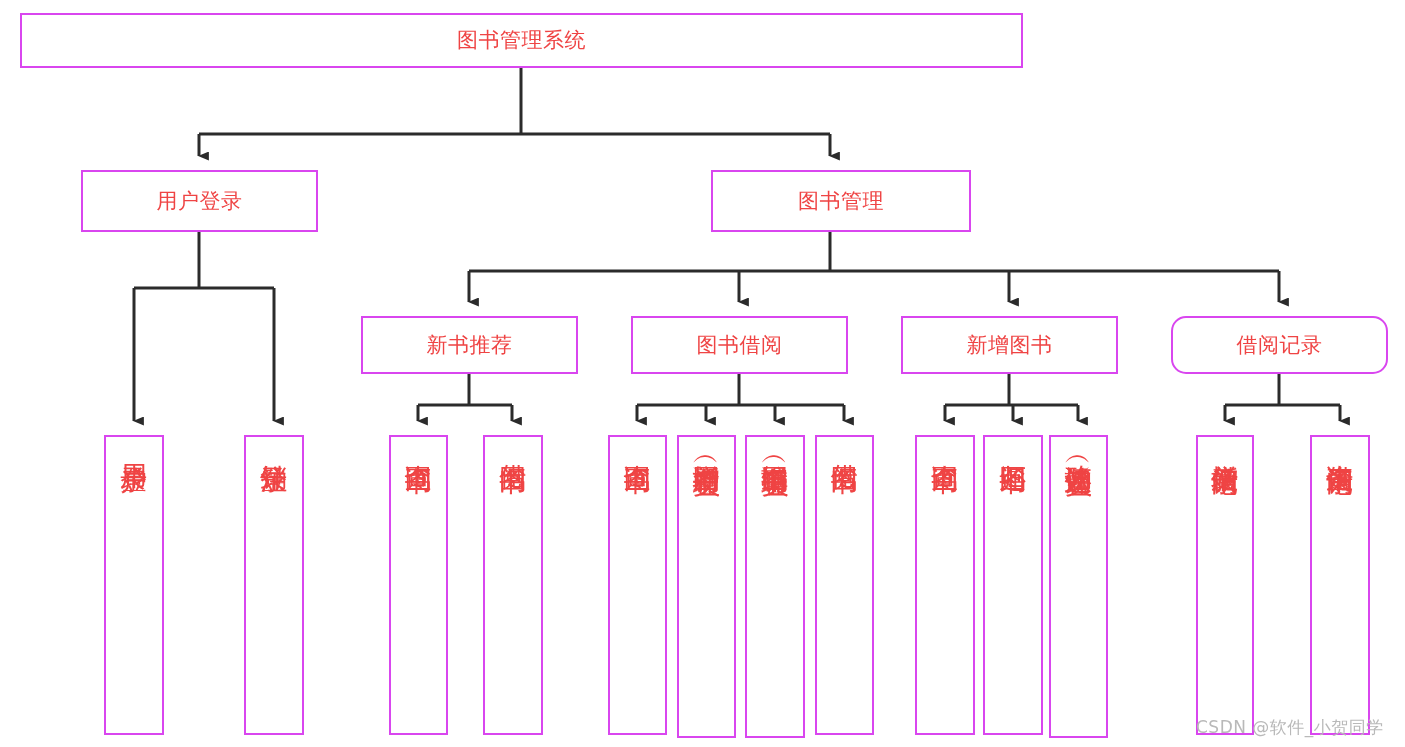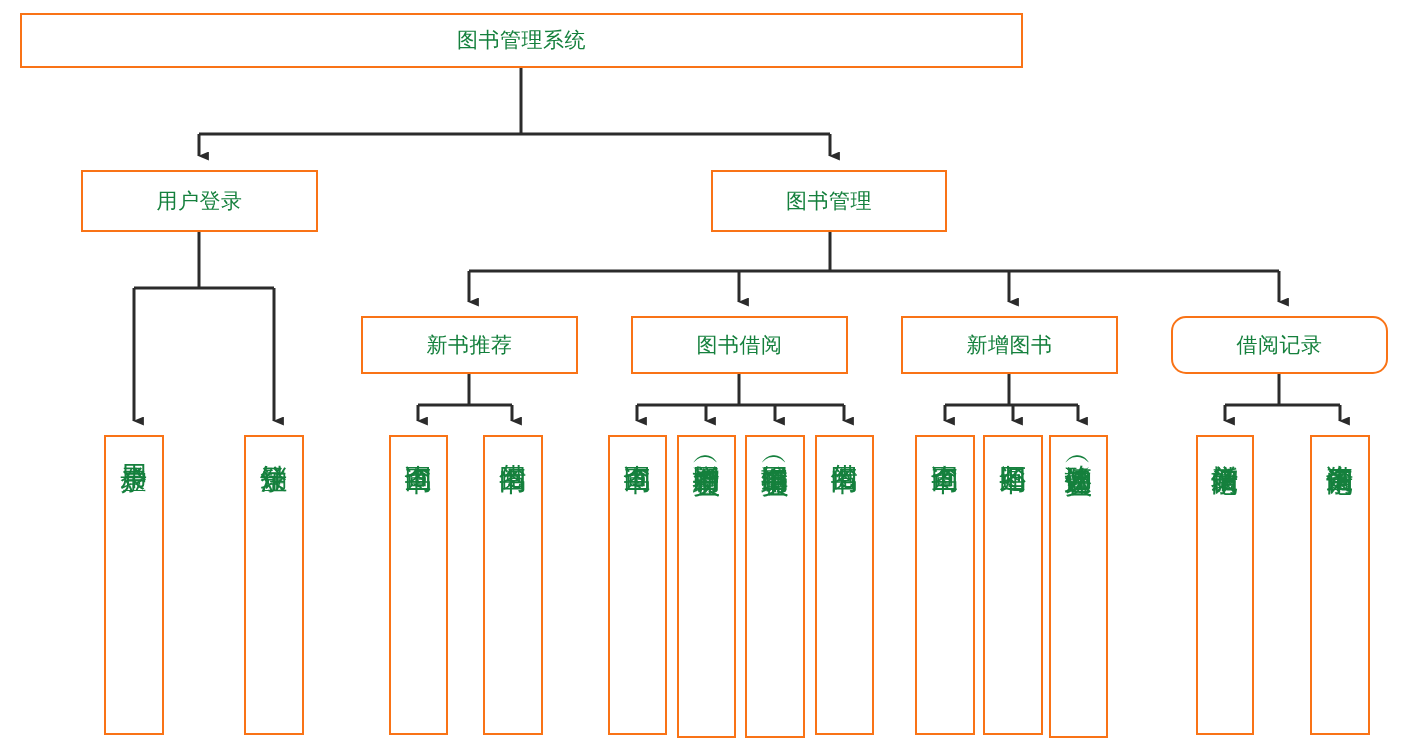--- a/index.html
+++ b/index.html
@@ -20,26 +20,26 @@
   #diagram-svg {
     position: absolute;
     left: 0;
     top: 0;
     width: 1405px;
     height: 747px;
   }
   .node-box {
     position: absolute;
     box-sizing: border-box;
-    border: 2px solid #f97316;
+    border: 2px solid #d946ef;
     background: #ffffff;
     display: flex;
     align-items: center;
     justify-content: center;
-    color: #15803d;
+    color: #ef4444;
   }
   .node-box.horiz .node-label {
     font-size: 21px;
     letter-spacing: 0.5px;
     white-space: nowrap;
     line-height: 1;
   }
   .node-box.vert {
     align-items: flex-start;
     justify-content: center;
@@ -119,21 +119,21 @@
     </g>
   </svg>
 
   <div id="nodes-layer">
       <div class="node-box horiz" style="left: 20px; top: 13px; width: 1003px; height: 55px;">
         <span class="node-label">图书管理系统</span>
       </div>
       <div class="node-box horiz" style="left: 81px; top: 170px; width: 237px; height: 62px;">
         <span class="node-label">用户登录</span>
       </div>
-      <div class="node-box horiz" style="left: 711px; top: 170px; width: 236px; height: 62px;">
+      <div class="node-box horiz" style="left: 711px; top: 170px; width: 260px; height: 62px;">
         <span class="node-label">图书管理</span>
       </div>
       <div class="node-box horiz" style="left: 361px; top: 316px; width: 217px; height: 58px; align-items: center;">
         <span class="node-label">新书推荐</span>
       </div>
       <div class="node-box horiz" style="left: 631px; top: 316px; width: 217px; height: 58px;">
         <span class="node-label">图书借阅</span>
       </div>
       <div class="node-box horiz" style="left: 901px; top: 316px; width: 217px; height: 58px;">
         <span class="node-label">新增图书</span>
@@ -175,14 +175,15 @@
         <span class="node-label">确认归还（管理员）</span>
       </div>
       <div class="node-box vert" style="left: 1196px; top: 435px; width: 58px; height: 300px;">
         <span class="node-label">新增借阅记录</span>
       </div>
       <div class="node-box vert" style="left: 1310px; top: 435px; width: 60px; height: 300px;">
         <span class="node-label">查询借阅记录</span>
       </div>
     </div>
 
+  <div class="watermark" style="left: 1196px; top: 716px;">CSDN @软件_小贺同学</div>
 
 </div>
 
 </body></html>

